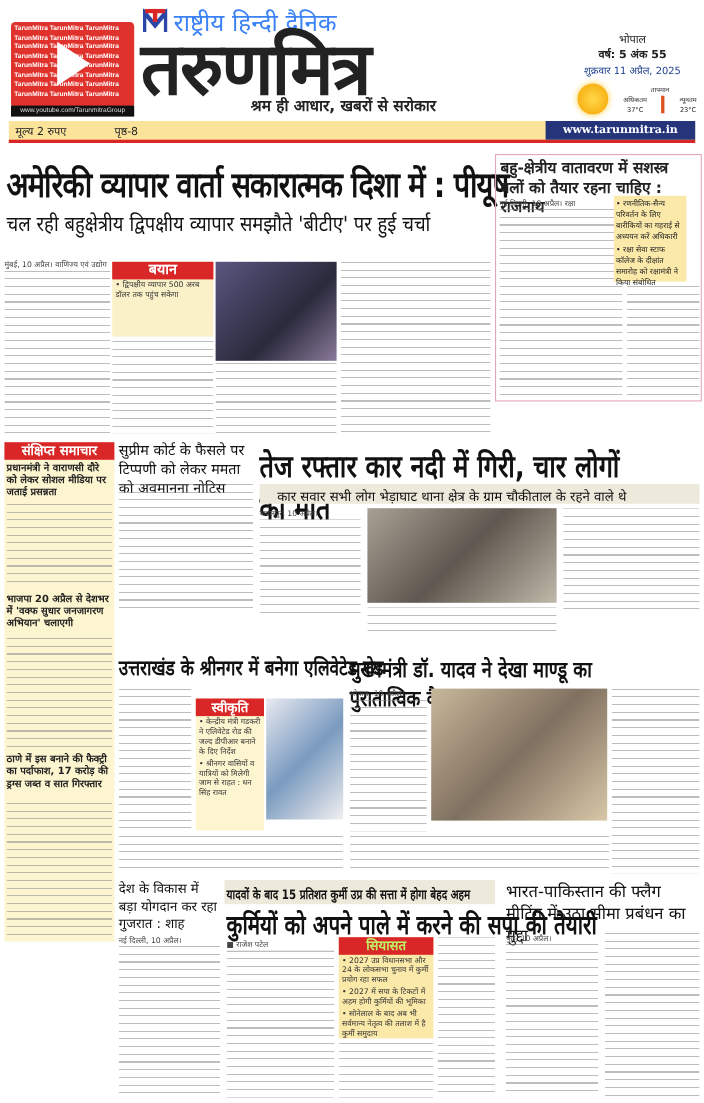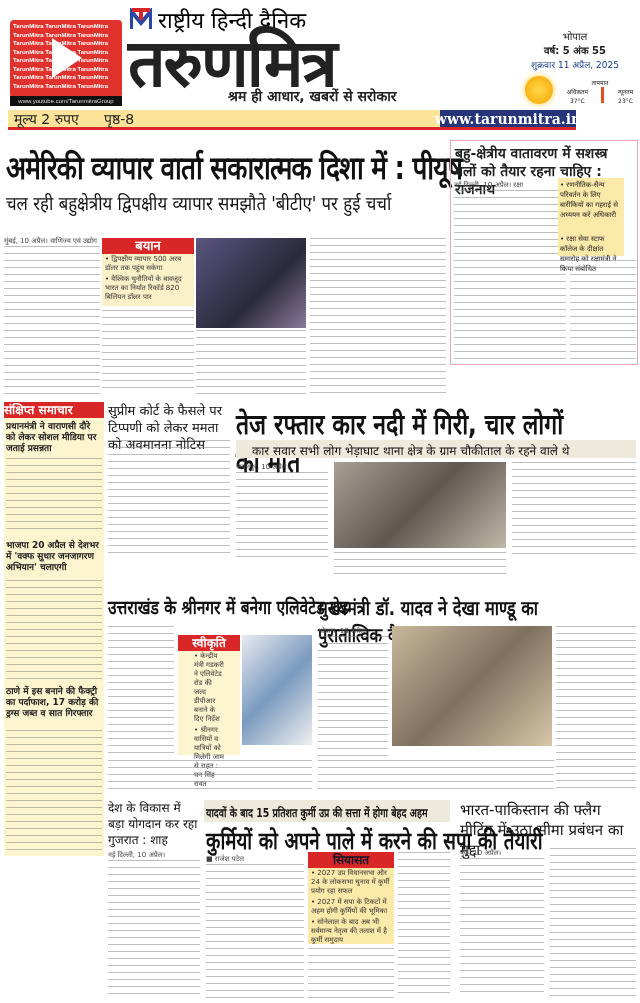--- a/index.html
+++ b/index.html
@@ -1,51 +1,51 @@
 <!DOCTYPE html>
 <html><head>
 <meta charset="utf-8">
 <style>
 *{box-sizing:border-box;margin:0;padding:0}
 body{width:640px;height:1003px;background:#fff;font-family:"DejaVu Sans",sans-serif;color:#222;overflow:hidden;position:relative}
 .abs{position:absolute}
 .yt{left:10px;top:20px;width:112px;height:78px;background:#e0322c;border-radius:4px;overflow:hidden;color:#fff;font-size:6px;line-height:8.5px;padding:2px 3px;font-weight:bold;font-family:"Liberation Sans",sans-serif}
 .yt .play{position:absolute;left:42px;top:18px;width:0;height:0;border-left:30px solid #fff;border-top:20px solid transparent;border-bottom:20px solid transparent}
 .yturl{left:10px;top:96px;width:112px;height:10px;background:#111;color:#ddd;font-size:6px;text-align:center;line-height:10px;font-family:"Liberation Sans",sans-serif}
-.mast-sub{left:130px;top:4px;font-size:22px;color:#000000;font-family:"DejaVu Serif",serif}
+.mast-sub{left:130px;top:4px;font-size:22px;color:#3b82f6;font-family:"DejaVu Serif",serif}
 .logo-t{left:130px;top:8px;width:22px;height:22px}
 .mast-title{left:128px;top:24px;font-size:66px;font-weight:900;color:#222;letter-spacing:-2px;line-height:80px;font-family:Liberation Serif, serif}
 .tagline{left:228px;top:86px;font-size:14px;font-weight:bold;color:#222}
 .info{left:520px;top:30px;width:110px;text-align:center;font-size:10px;line-height:14px}
 .info .date{color:#1a3c8c;font-size:9px}
 .sun{left:525px;top:76px;width:28px;height:28px;border-radius:50%;background:radial-gradient(#ffd84a,#f5a300);box-shadow:0 0 6px #ffcf40}
 .temps{left:560px;top:78px;width:80px;font-size:6px;text-align:center;line-height:9px}
-.bar{left:8px;top:110px;width:568px;height:20px;background:#fbe39a;border-bottom:3px solid #d92626;display:flex;font-size:14px;align-items:center}
+.bar{left:8px;top:110px;width:624px;height:20px;background:#fbe39a;border-bottom:3px solid #d92626;display:flex;font-size:10px;align-items:center}
 .bar .url{margin-left:auto;background:#26357a;color:#fff;width:136px;height:100%;display:flex;align-items:center;justify-content:center;font-weight:bold;font-family:"DejaVu Serif",serif}
 .h1{left:6px;top:145px;font-size:32px;font-weight:900;color:#111;letter-spacing:-1px;font-family:"DejaVu Sans",sans-serif;transform:scaleX(.82);transform-origin:left}
 .h1sub{left:6px;top:190px;font-size:19px;color:#111;transform:scaleX(.88);transform-origin:left}
 .txt{font-size:5px;line-height:7px;color:#444;overflow:hidden}
 .txt::before{content:"";display:block;height:100%;background:repeating-linear-gradient(#888 0 1px,transparent 1px 7px);opacity:.55}
 .box-bayan{left:102px;top:238px;width:92px;height:68px;background:#fbf1c8}
 .box-bayan .hd{background:#d92626;color:#fff;text-align:center;font-size:13px;font-weight:bold;height:16px;line-height:16px}
 .box-bayan p{font-size:7px;padding:1px 3px;line-height:9px;color:#333}
 .photo{background:linear-gradient(135deg,#5a5680,#2a2a3c 60%,#8a7a9a)}
 .rajbox{left:450px;top:140px;width:188px;height:225px;border:1px solid #e5a5c0}
 .rajbox h2{font-size:14px;line-height:18px;padding:3px 4px;color:#222;font-weight:bold}
 .rajside{left:558px;top:178px;width:66px;height:78px;background:#fbe9a9;font-size:7px;line-height:10px;padding:2px}
-.sankshipt{left:4px;top:402px;width:100px;height:16px;background:#d92626;color:#fff;text-align:left;font-size:12px;font-weight:bold;line-height:16px}
+.sankshipt{left:4px;top:402px;width:100px;height:16px;background:#d92626;color:#fff;text-align:center;font-size:12px;font-weight:bold;line-height:16px}
 .sidebg{left:4px;top:418px;width:100px;height:438px;background:#fdf5cf}
 .sideh{font-size:9px;font-weight:bold;line-height:11px;color:#222}
 .h2{font-weight:900;color:#111;font-family:"DejaVu Sans",sans-serif;transform-origin:left}
 .band{background:#eeeadb}
 .stamp{left:178px;top:635px;width:62px;height:120px;background:#fdf5cf}
 .stamp .hd{background:#d92626;color:#fff;font-size:12px;font-weight:bold;text-align:center;height:16px;line-height:16px}
-.stamp p{font-size:7px;line-height:9px;padding:1px 16px;color:#333}
+.stamp p{font-size:7px;line-height:9px;padding:1px 3px;color:#333}
 .siyasat{left:308px;top:852px;width:86px;height:92px;background:#fbe9a9}
-.siyasat .hd{background:#d92626;color:#0f172a;font-size:12px;font-weight:bold;text-align:center;height:16px;line-height:16px}
+.siyasat .hd{background:#d92626;color:#bef264;font-size:12px;font-weight:bold;text-align:center;height:16px;line-height:16px}
 .siyasat p{font-size:7px;line-height:9px;padding:1px 3px;color:#333}
 .byline{font-size:7px;color:#444}
 </style>
 </head>
 <body>
 
 <div class="abs yt">
   <div>TarunMitra TarunMitra TarunMitra</div>
     <div>TarunMitra TarunMitra TarunMitra</div>
     <div>TarunMitra TarunMitra TarunMitra</div>
@@ -95,35 +95,34 @@
   <span class="url">www.tarunmitra.in</span>
 </div>
 
 <div class="abs h1">अमेरिकी व्यापार वार्ता सकारात्मक दिशा में : पीयूष</div>
 <div class="abs h1sub">चल रही बहुक्षेत्रीय द्विपक्षीय व्यापार समझौते 'बीटीए' पर हुई चर्चा</div>
 <div class="abs byline" style="left:4px;top:236px;width:96px">मुंबई, 10 अप्रैल। वाणिज्य एवं उद्योग</div>
 <div class="abs txt" style="left:4px;top:246px;width:96px;height:148px"></div>
 <div class="abs box-bayan">
   <div class="hd">बयान</div>
   <p>• द्विपक्षीय व्यापार 500 अरब डॉलर तक पहुंच सकेगा</p>
-  <p>• वैश्विक चुनौतियों के बावजूद भारत का निर्यात रिकॉर्ड 820 बिलियन डॉलर पार</p>
 </div>
 <div class="abs txt" style="left:102px;top:310px;width:92px;height:84px"></div>
 <div class="abs photo" style="left:196px;top:238px;width:110px;height:90px"></div>
 <div class="abs txt" style="left:196px;top:330px;width:110px;height:64px"></div>
 <div class="abs txt" style="left:310px;top:238px;width:136px;height:156px"></div>
 
 <div class="abs rajbox">
   <h2>बहु-क्षेत्रीय वातावरण में सशस्त्र बलों को तैयार रहना चाहिए : राजनाथ</h2>
 </div>
 <div class="abs byline" style="left:454px;top:180px;width:112px">नई दिल्ली, 10 अप्रैल। रक्षा</div>
 <div class="abs txt" style="left:454px;top:190px;width:112px;height:170px"></div>
 <div class="abs rajside">
   <div>• रणनीतिक-सैन्य परिवर्तन के लिए बारीकियों का गहराई से अध्ययन करें अधिकारी</div>
-  <div style="margin-top:14px">• रक्षा सेवा स्टाफ कॉलेज के दीक्षांत समारोह को रक्षामंत्री ने किया संबोधित</div>
+  <div style="margin-top:2px">• रक्षा सेवा स्टाफ कॉलेज के दीक्षांत समारोह को रक्षामंत्री ने किया संबोधित</div>
 </div>
 <div class="abs txt" style="left:570px;top:260px;width:66px;height:100px"></div>
 
 <div class="abs sidebg"></div>
 <div class="abs sankshipt">संक्षिप्त समाचार</div>
 <div class="abs sideh" style="left:6px;top:421px;width:96px">प्रधानमंत्री ने वाराणसी दौरे को लेकर सोशल मीडिया पर जताई प्रसन्नता</div>
 <div class="abs txt" style="left:6px;top:458px;width:96px;height:76px"></div>
 <div class="abs sideh" style="left:6px;top:540px;width:96px">भाजपा 20 अप्रैल से देशभर में 'वक्फ सुधार जनजागरण अभियान' चलाएगी</div>
 <div class="abs txt" style="left:6px;top:580px;width:96px;height:100px"></div>
 <div class="abs sideh" style="left:6px;top:686px;width:96px">ठाणे में इस बनाने की फैक्ट्री का पर्दाफाश, 17 करोड़ की ड्रग्स जब्त व सात गिरफ्तार</div>

